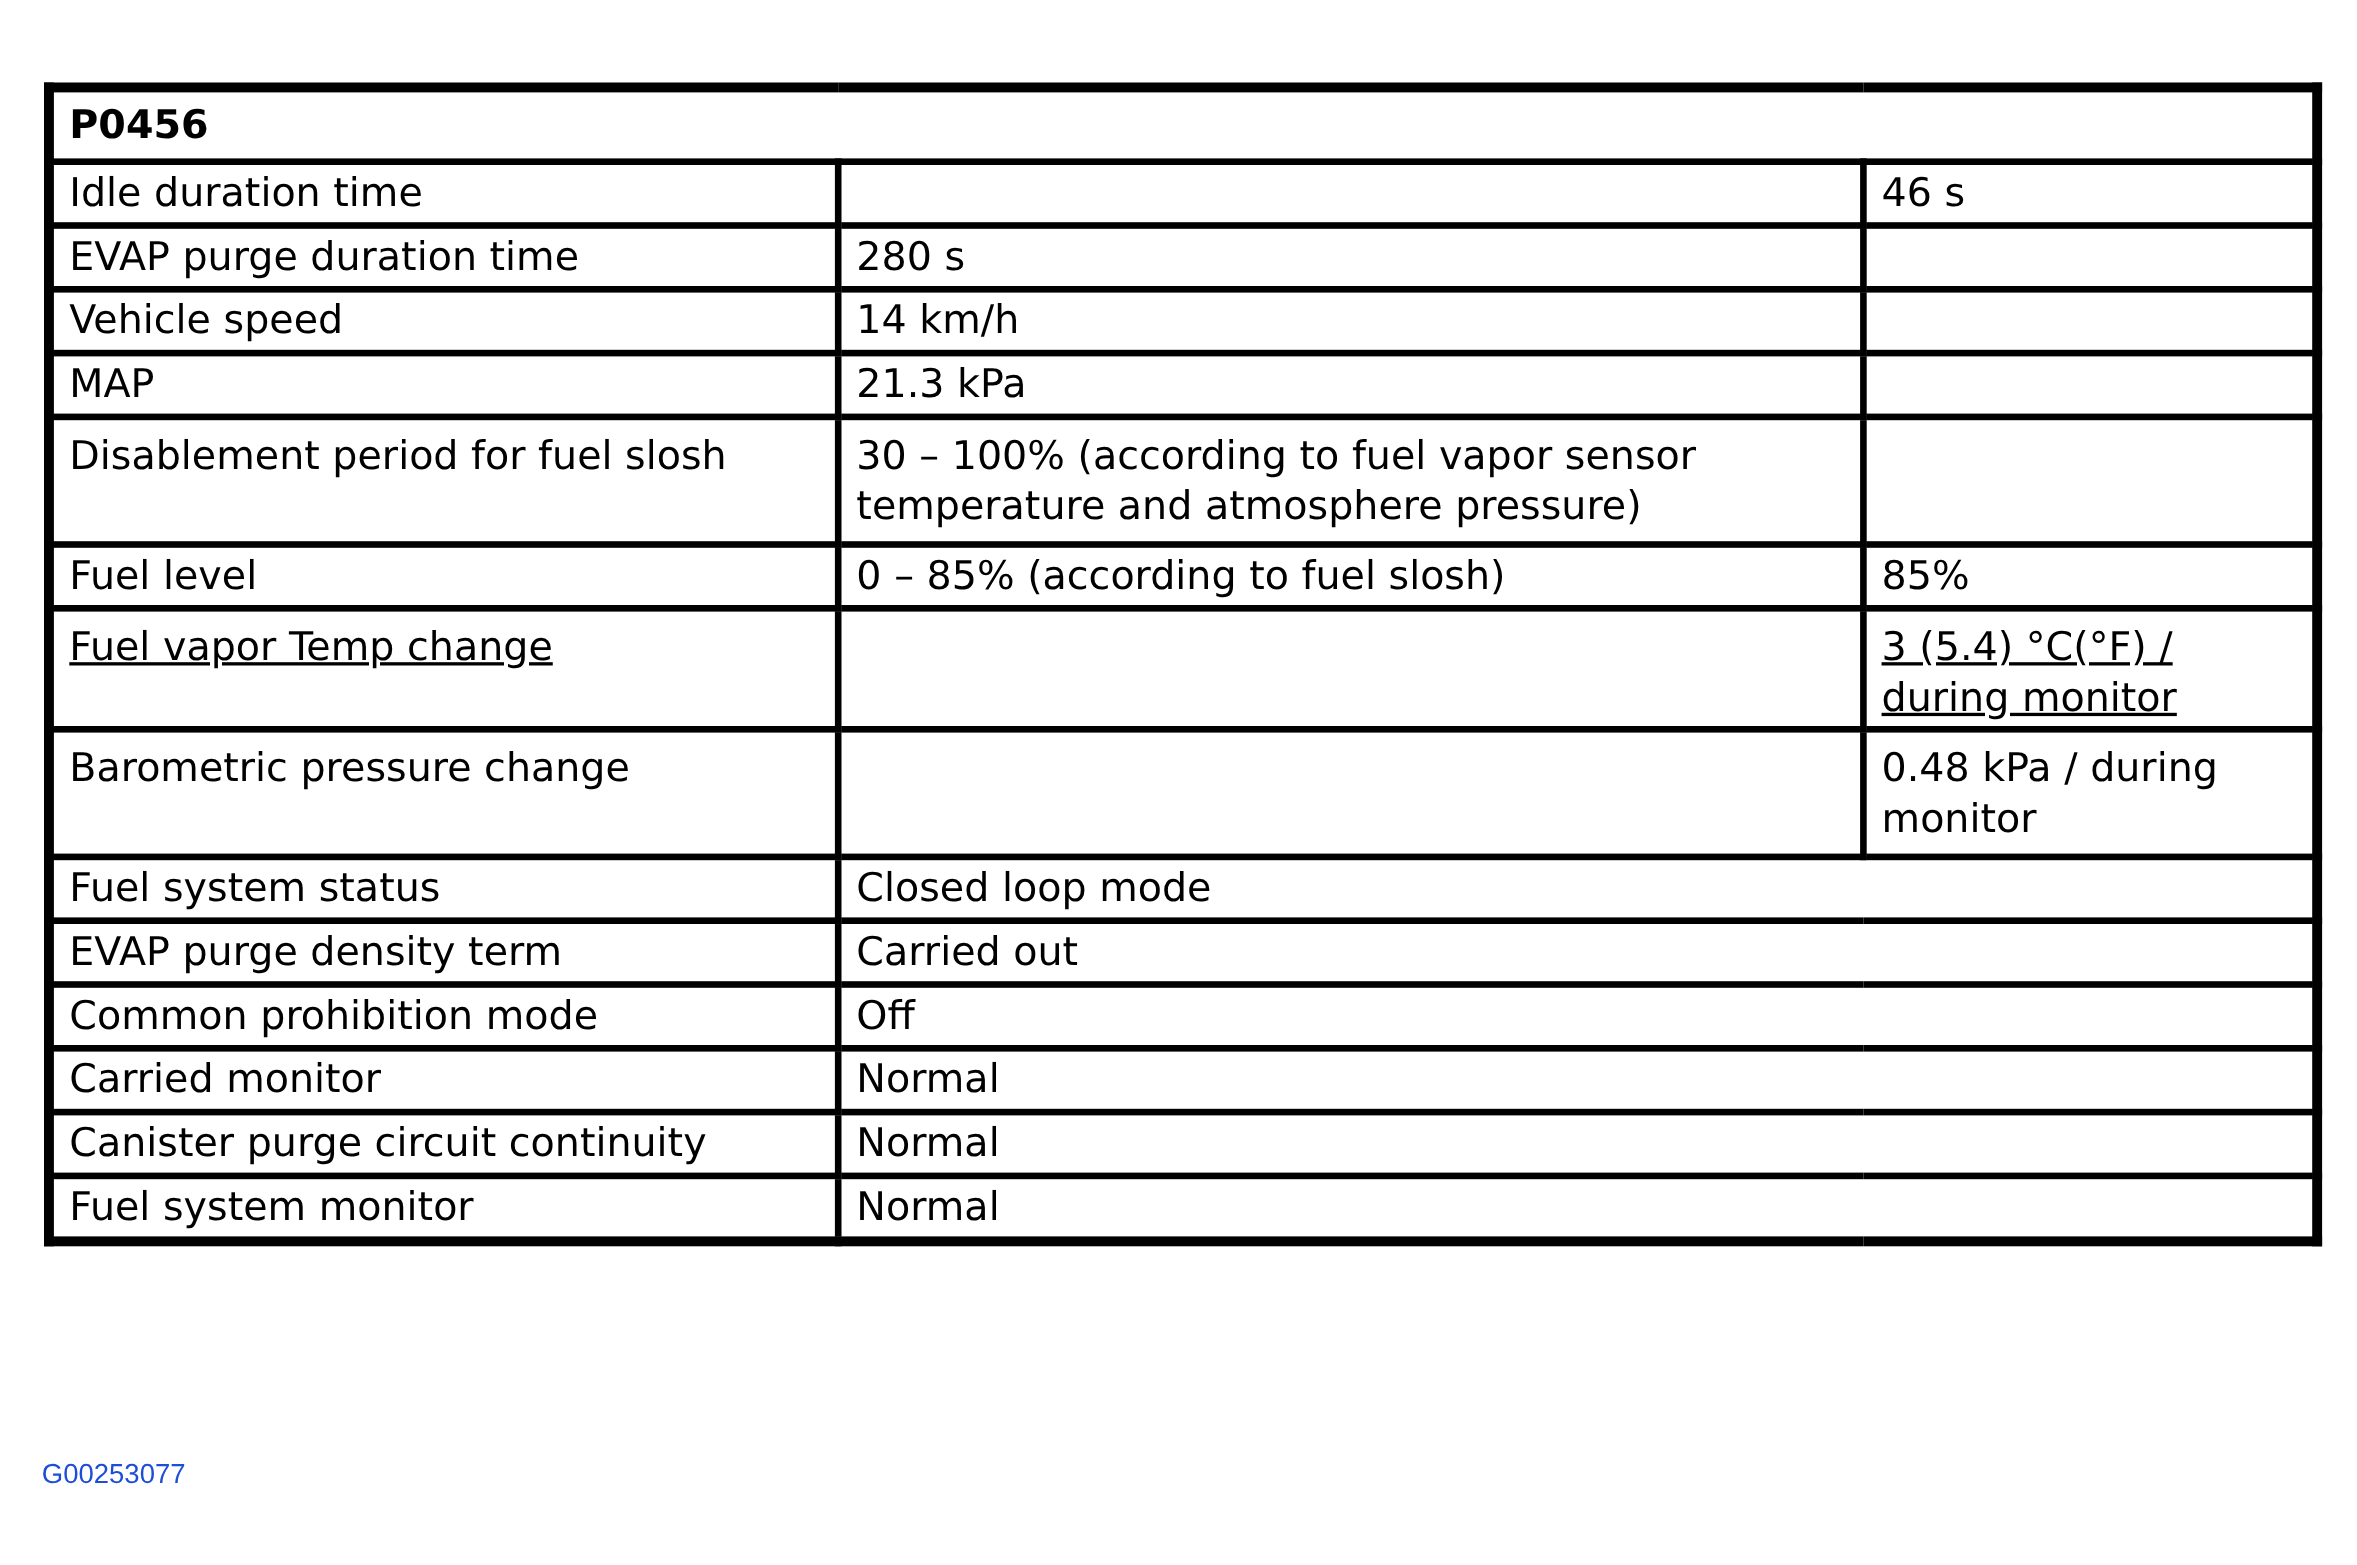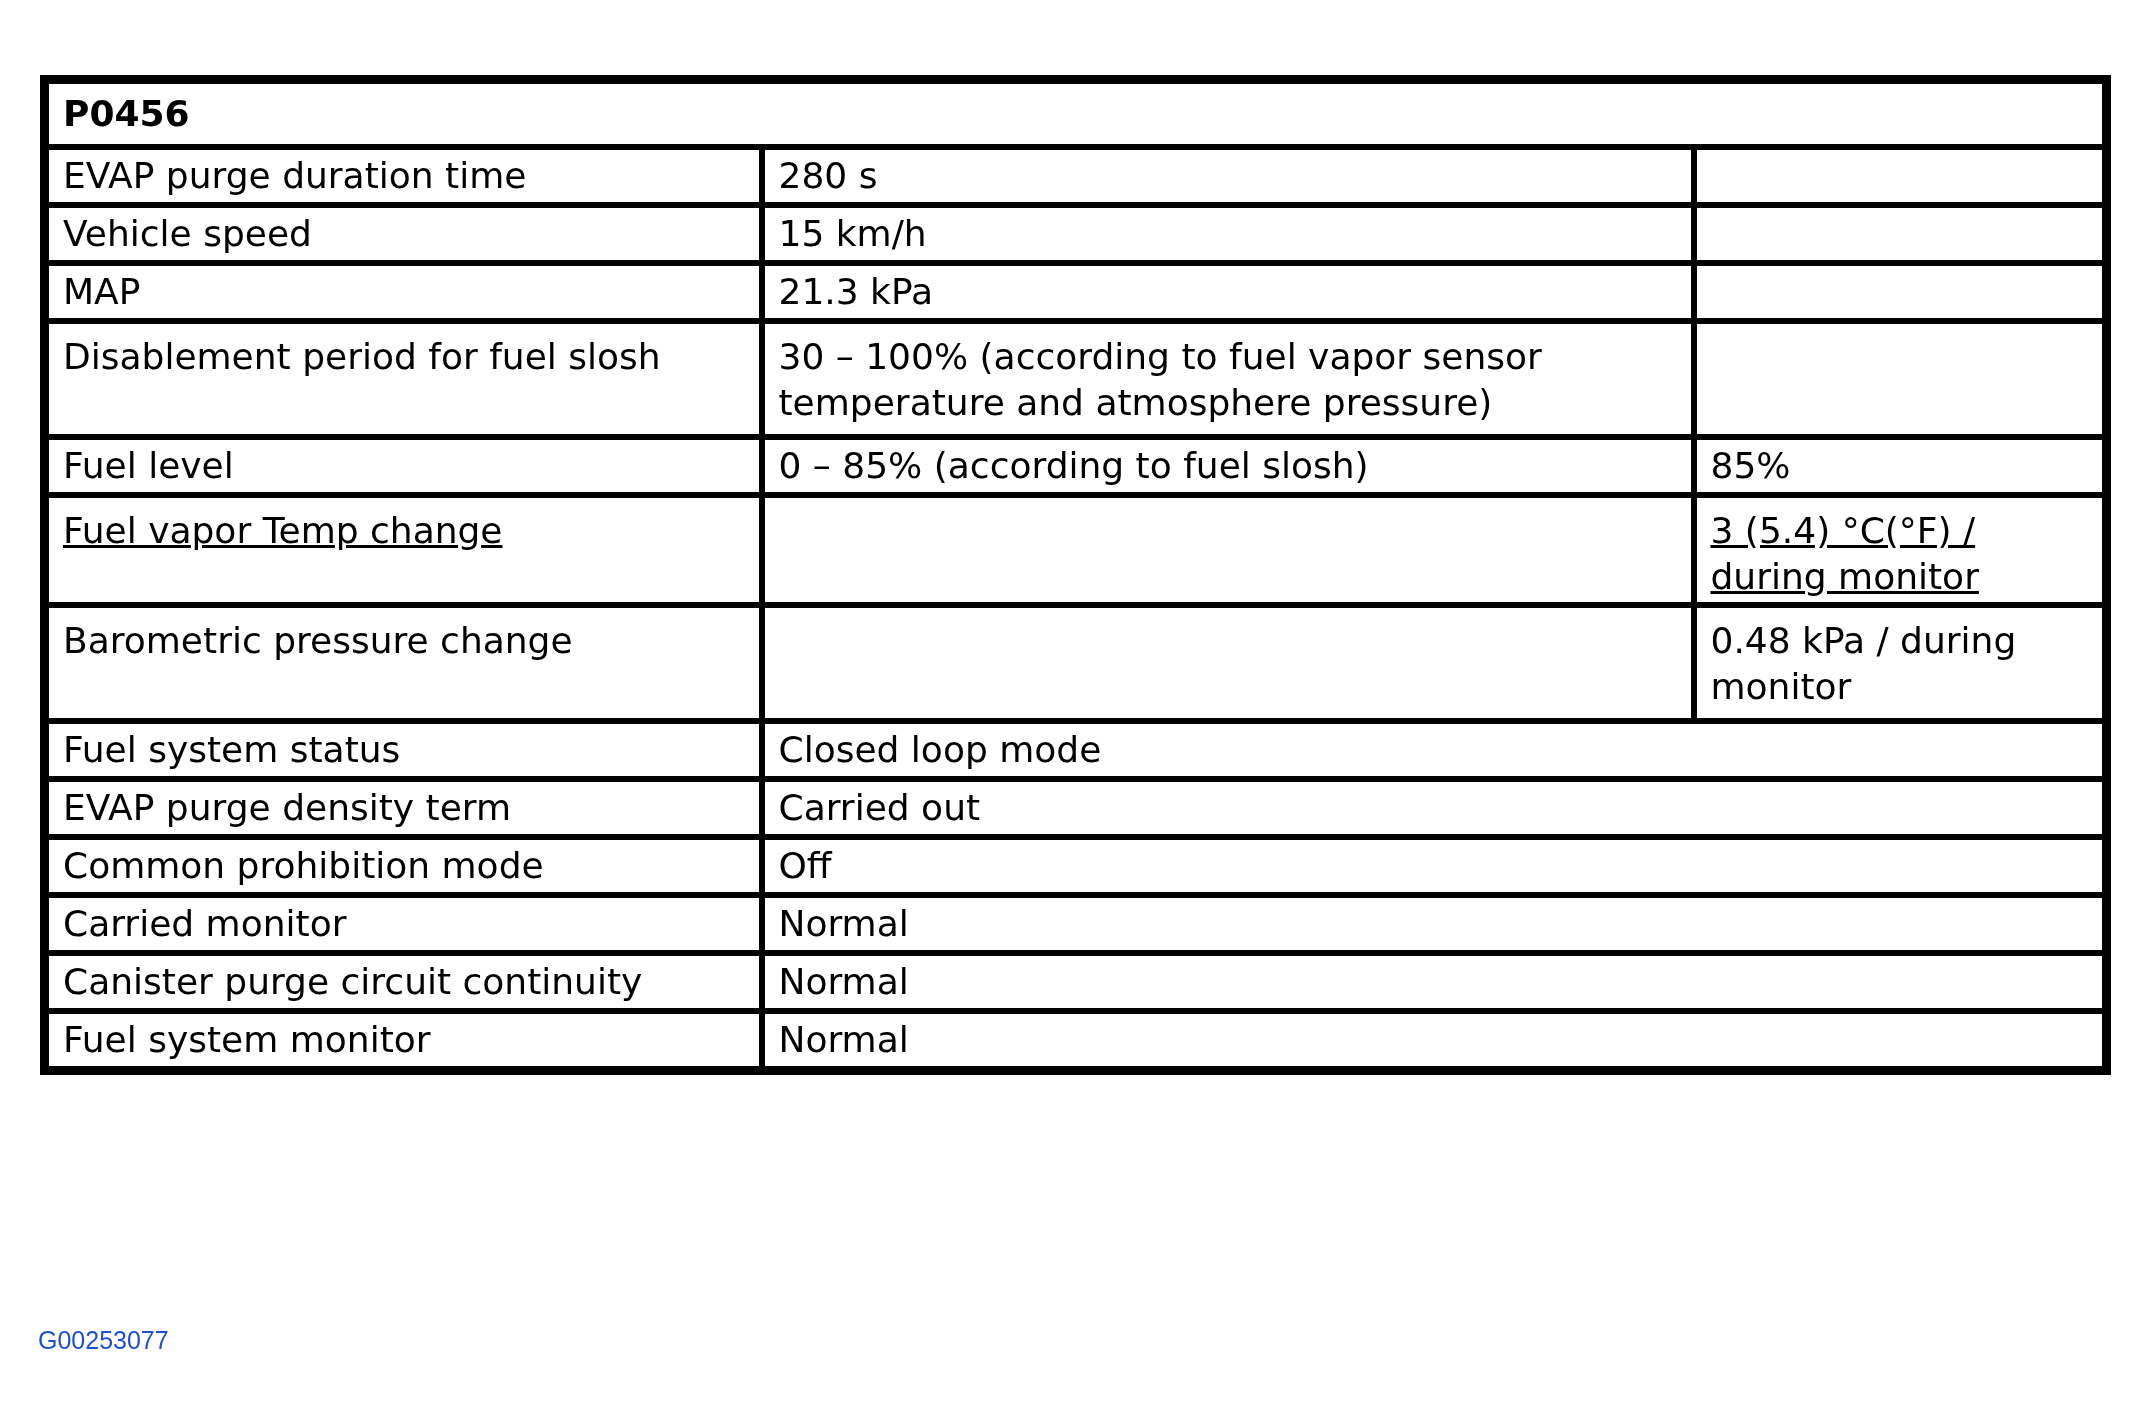--- a/index.html
+++ b/index.html
@@ -69,31 +69,36 @@
       <col style="width:717px">
       <col style="width:932px">
       <col style="width:413px">
     </colgroup>
 
     <tbody>
         <tr>
       <td class="hdr" colspan="3">P0456</td>
     </tr>
 
+    <tr class="r-s">
+      <td>Idle duration time</td>
+      <td></td>
+      <td>46 s</td>
+    </tr>
 
     <tr class="r-s">
       <td>EVAP purge duration time</td>
       <td>280 s</td>
       <td></td>
     </tr>
 
 
     <tr class="r-s">
       <td>Vehicle speed</td>
-      <td>15 km/h</td>
+      <td>14 km/h</td>
       <td></td>
     </tr>
 
     <tr class="r-s">
       <td>MAP</td>
       <td>21.3 kPa</td>
       <td></td>
     </tr>
 
 

